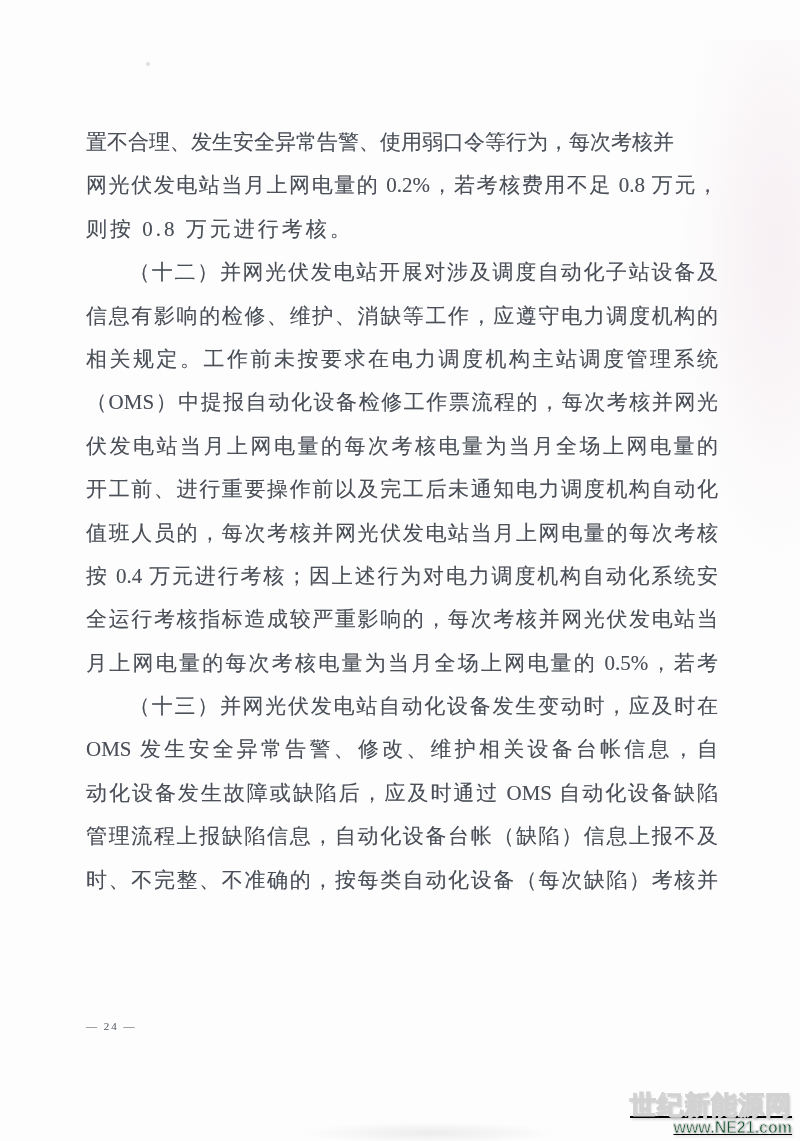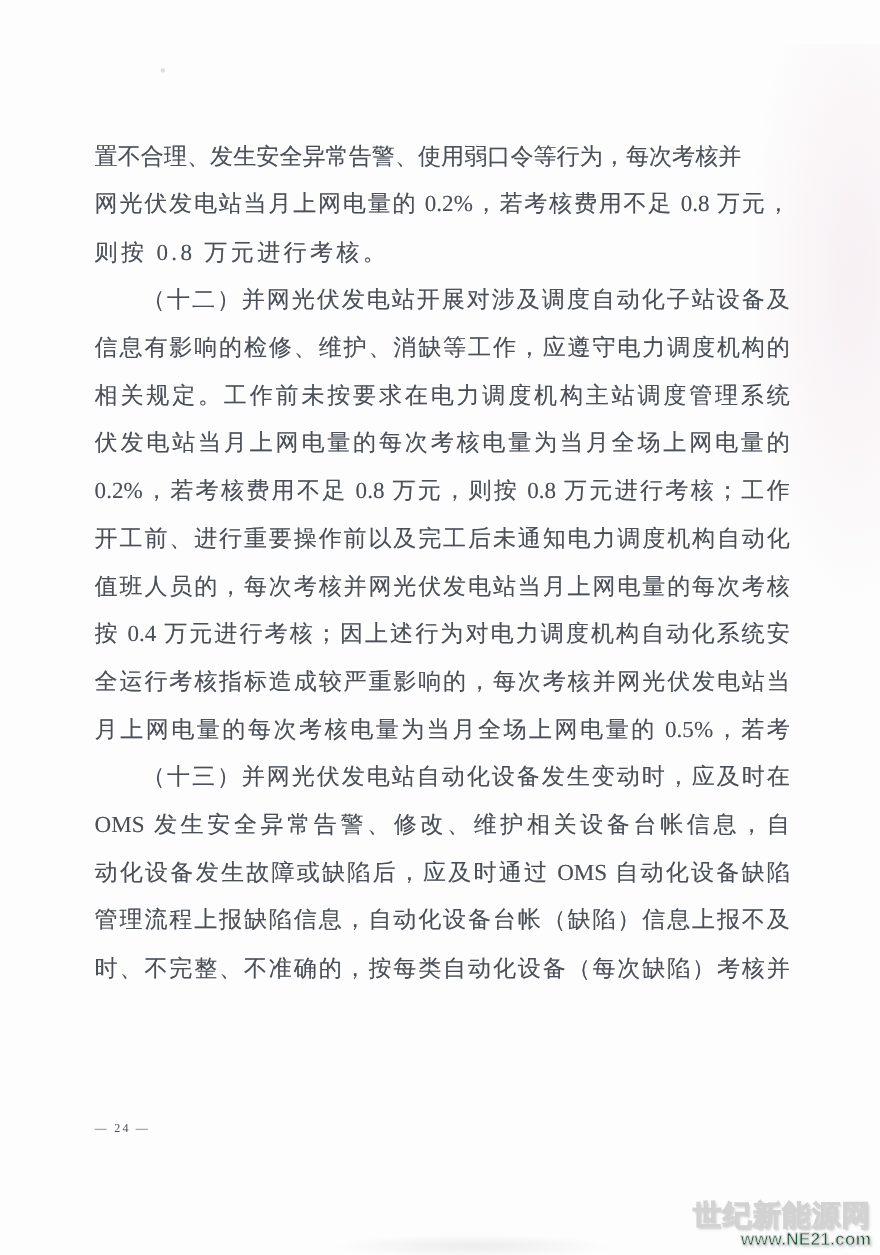--- a/index.html
+++ b/index.html
@@ -79,20 +79,21 @@
     color: #4d525b;
   }
   .watermark {
     position: absolute;
     right: 8px;
     bottom: 5px;
     text-align: right;
     line-height: 1.02;
     font-weight: bold;
     pointer-events: none;
+    text-decoration: underline;
   }
   .watermark .wm-cn {
     font-size: 26px;
     letter-spacing: 1px;
     color: #ffffff;
     -webkit-text-stroke: 1px #d2d2d2;
     text-shadow: 1.5px 1.5px 2px rgba(170,170,170,0.55);
   }
   .watermark .wm-url {
     font-size: 16px;
@@ -111,22 +112,22 @@
   <div class="scan-smudge"></div>
   <div class="scan-speck"></div>
 
   <div class="textblock">
     <div class="line first">置不合理、发生安全异常告警、使用弱口令等行为，每次考核并</div>
     <div class="line">网光伏发电站当月上网电量的 0.2%，若考核费用不足 0.8 万元，</div>
     <div class="line short">则按 0.8 万元进行考核。</div>
     <div class="line indent">（十二）并网光伏发电站开展对涉及调度自动化子站设备及</div>
     <div class="line">信息有影响的检修、维护、消缺等工作，应遵守电力调度机构的</div>
     <div class="line">相关规定。工作前未按要求在电力调度机构主站调度管理系统</div>
+    <div class="line">（OMS）中提报自动化设备检修工作票流程的，每次考核并网光</div>
     <div class="line">伏发电站当月上网电量的每次考核电量为当月全场上网电量的</div>
-    <div class="line">0.2%，若考核费用不足 0.8 万元，则按 0.8 万元进行考核；工作</div>
     <div class="line">开工前、进行重要操作前以及完工后未通知电力调度机构自动化</div>
     <div class="line">值班人员的，每次考核并网光伏发电站当月上网电量的每次考核</div>
     <div class="line">按 0.4 万元进行考核；因上述行为对电力调度机构自动化系统安</div>
     <div class="line">全运行考核指标造成较严重影响的，每次考核并网光伏发电站当</div>
     <div class="line">月上网电量的每次考核电量为当月全场上网电量的 0.5%，若考</div>
     <div class="line indent">（十三）并网光伏发电站自动化设备发生变动时，应及时在</div>
     <div class="line">OMS 发生安全异常告警、修改、维护相关设备台帐信息，自</div>
     <div class="line">动化设备发生故障或缺陷后，应及时通过 OMS 自动化设备缺陷</div>
     <div class="line">管理流程上报缺陷信息，自动化设备台帐（缺陷）信息上报不及</div>
     <div class="line">时、不完整、不准确的，按每类自动化设备（每次缺陷）考核并</div>

